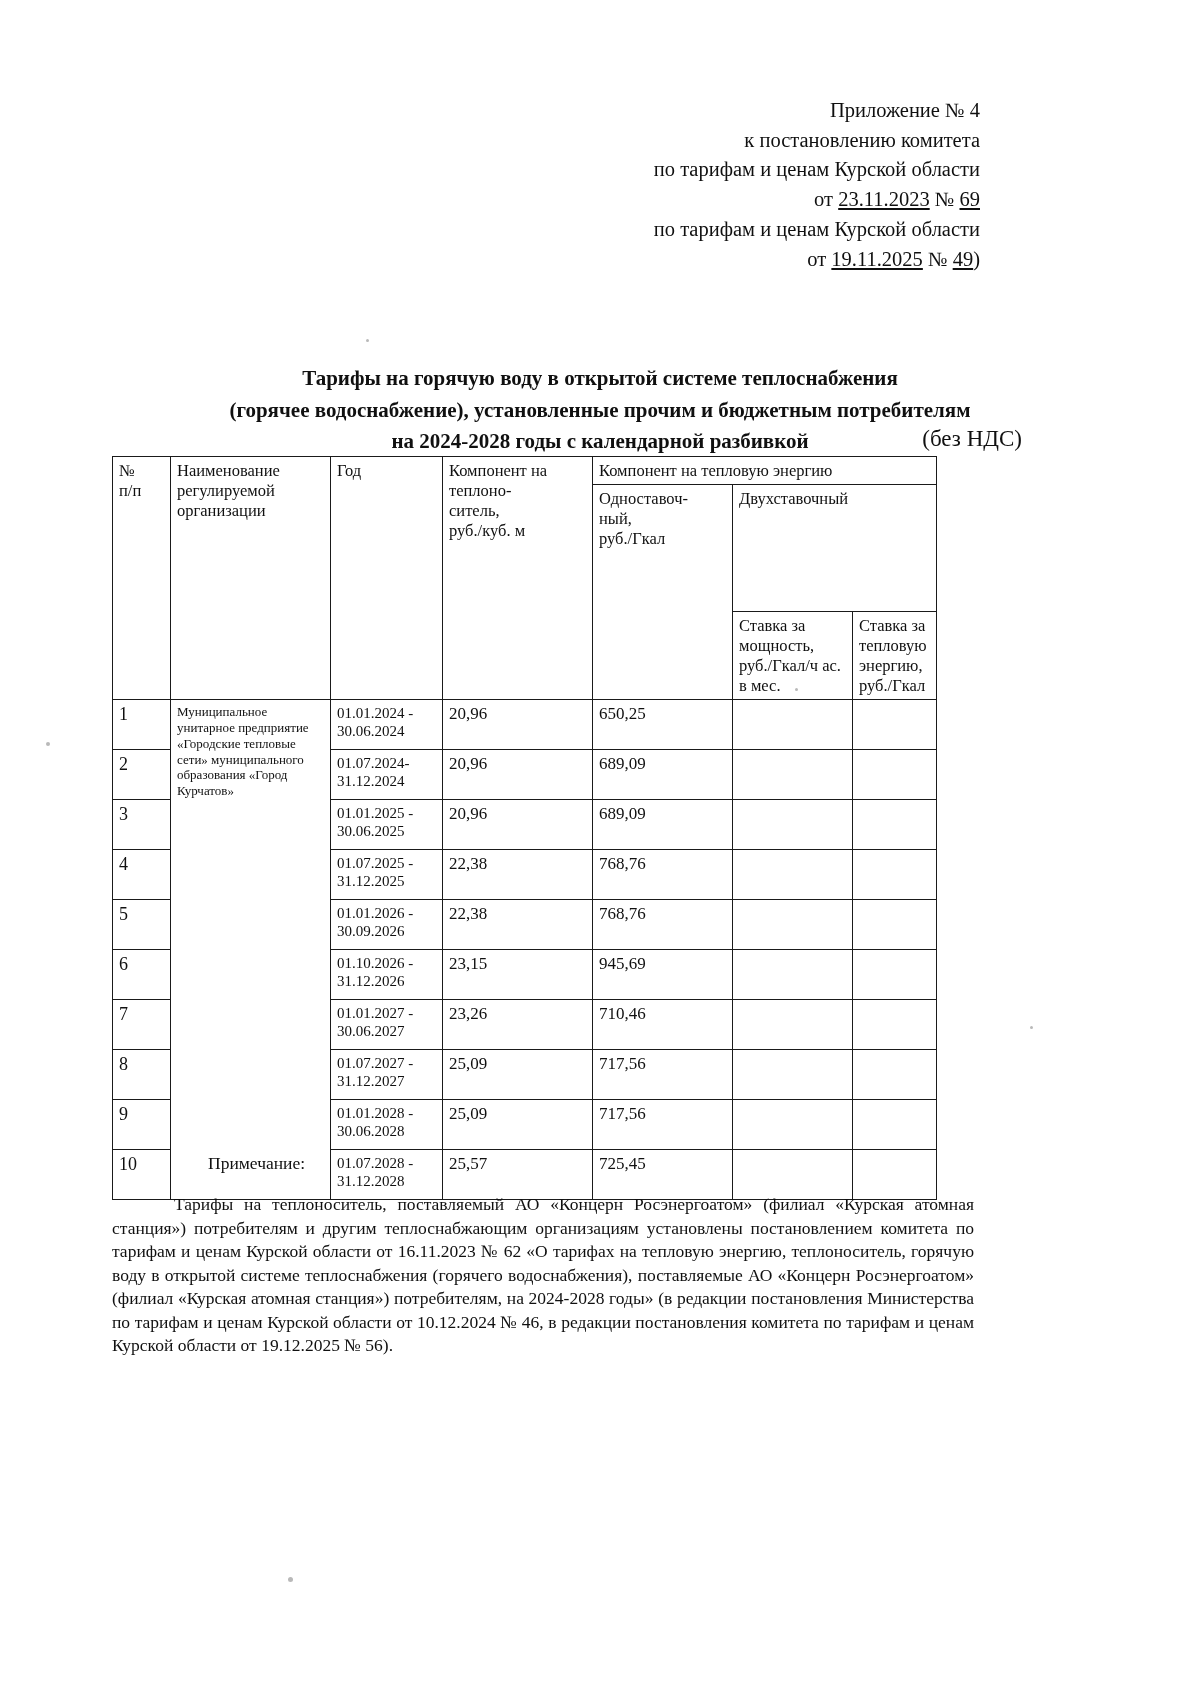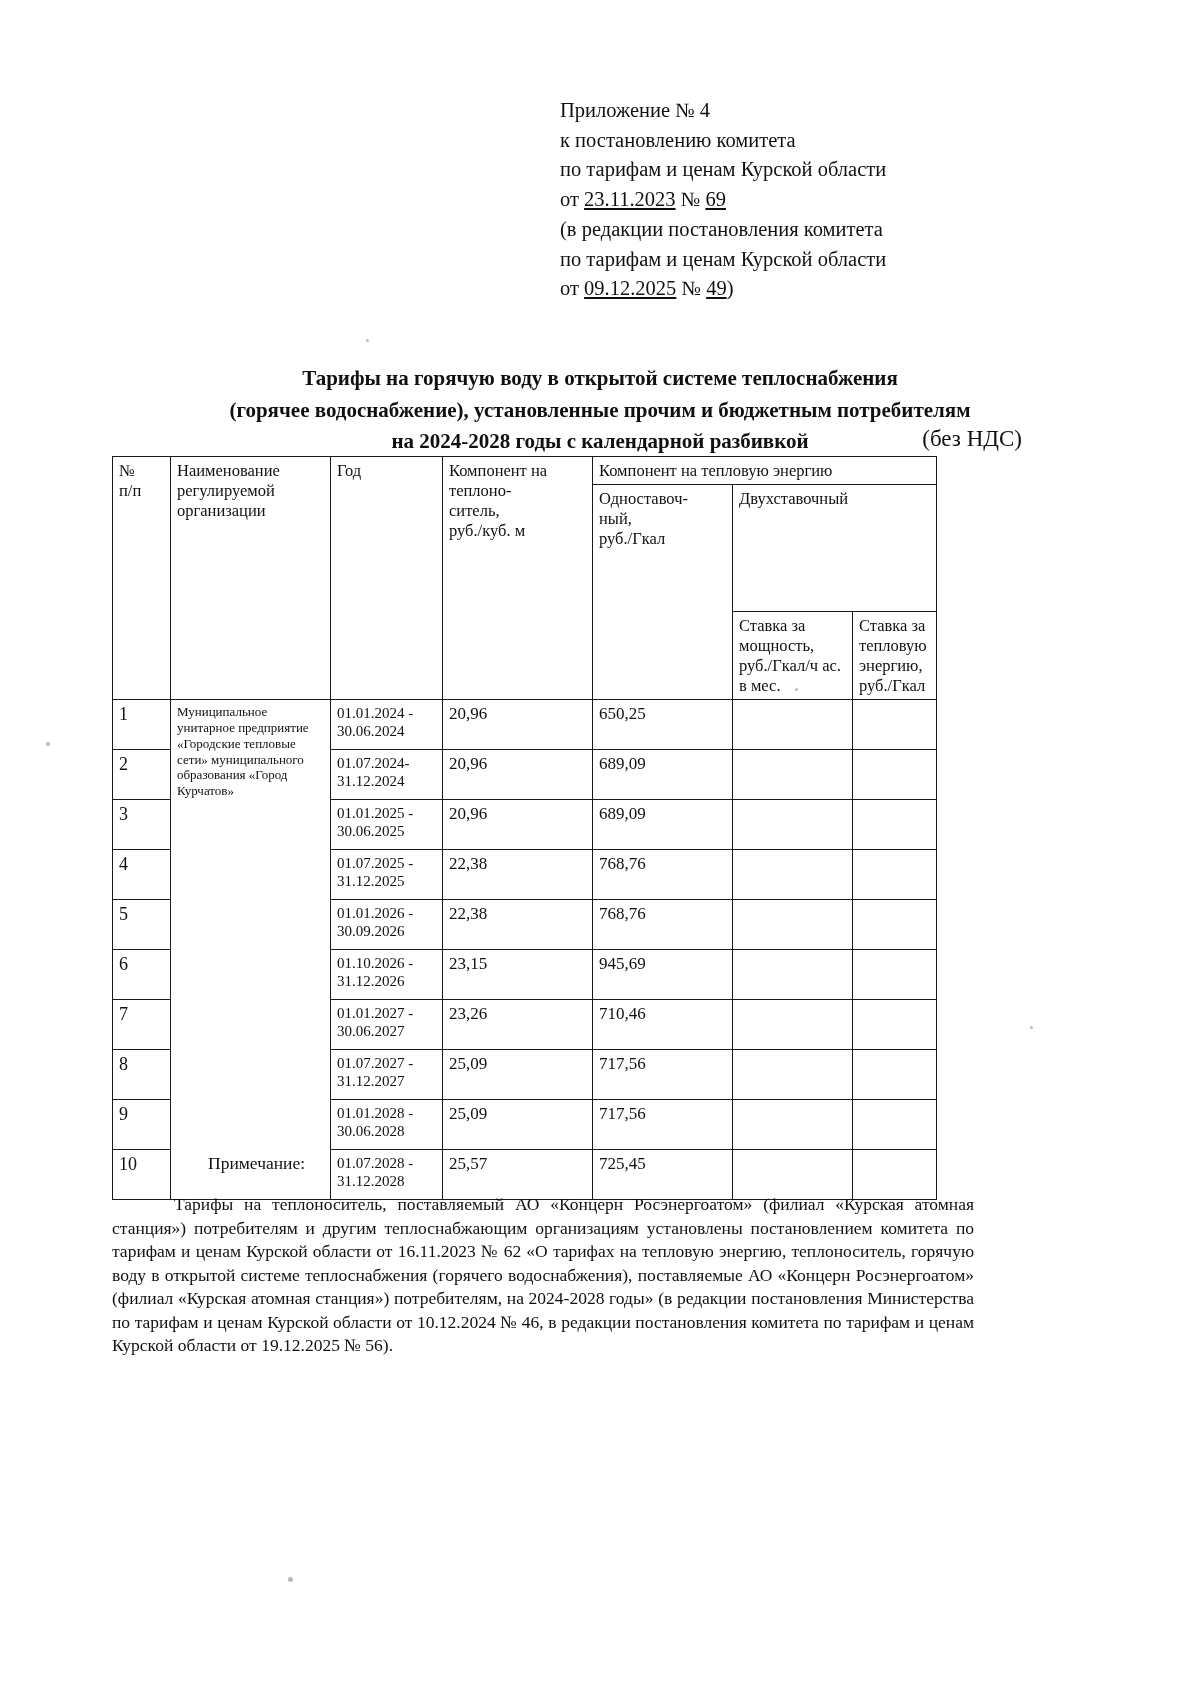--- a/index.html
+++ b/index.html
@@ -23,21 +23,21 @@
     box-sizing: border-box;
     padding: 0;
   }
 
   
   .doc-header {
     position: absolute;
     top: 96px;
     left: 560px;
     width: 420px;
-    text-align: left;
+    text-align: right;
     font-size: 20.5px;
     line-height: 1.45;
   }
   .doc-header div { white-space: nowrap; }
   .u { text-decoration: underline; text-underline-offset: 2px; }
 
   
   .doc-title {
     position: absolute;
     top: 336px;
@@ -156,25 +156,24 @@
   <div class="doc-header">
     <div>Приложение № 4</div>
     <div>к постановлению комитета</div>
     <div>по тарифам и ценам Курской области</div>
     <div>
       <span>от</span>
       <span class="u">23.11.2023</span>
       <span>№</span>
       <span class="u">69</span>
     </div>
-    <div>(в редакции постановления комитета</div>
     <div>по тарифам и ценам Курской области</div>
     <div>
       <span>от</span>
-      <span class="u">09.12.2025</span>
+      <span class="u">19.11.2025</span>
       <span>№</span>
       <span class="u">49</span><span>)</span>
     </div>
   </div>
 
   <div class="doc-title">
     <div>Тарифы на горячую воду в открытой системе теплоснабжения</div>
     <div>(горячее водоснабжение), установленные прочим и  бюджетным потребителям</div>
     <div>на 2024-2028 годы с календарной разбивкой</div>
   </div>

